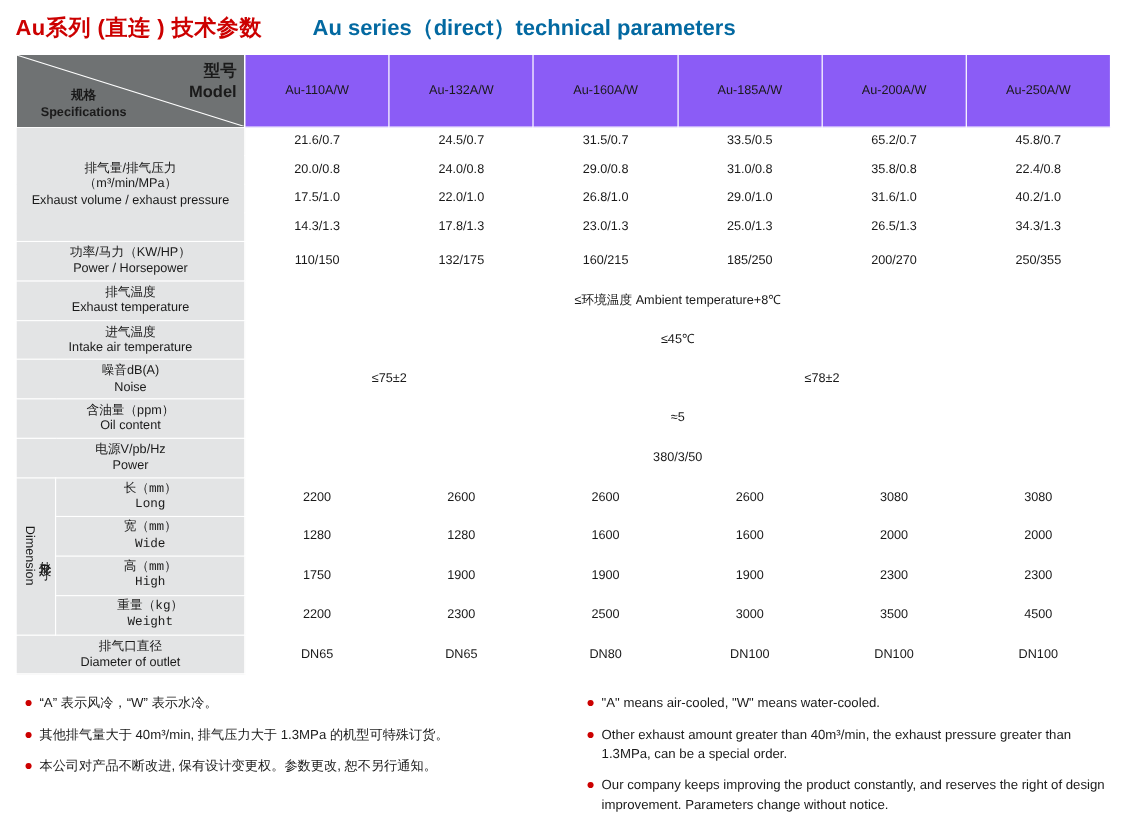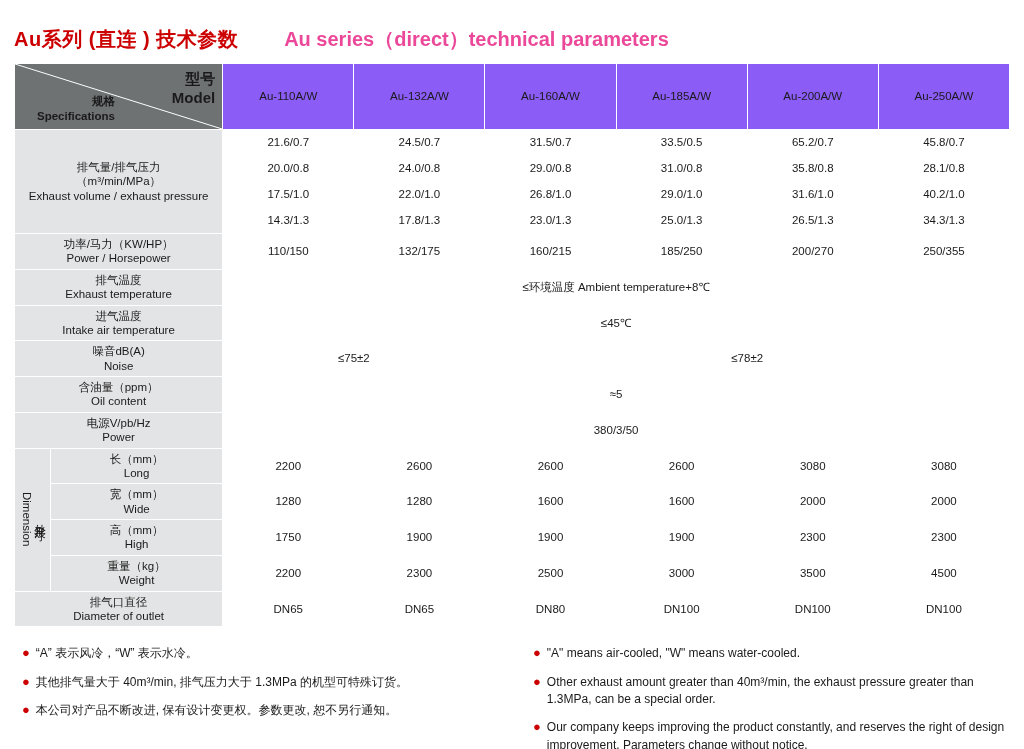--- a/index.html
+++ b/index.html
@@ -11,31 +11,30 @@
   }
   .page {
     position: relative;
     width: 1024px; height: 749px;
     padding: 0;
   }
   .title-bar {
     display: flex;
     align-items: baseline;
     padding: 12px 0 10px 14px;
-    margin-top: 14px;
   }
   .title-cn {
     color: #cc0000;
     font-size: 20px;
     font-weight: bold;
     letter-spacing: 0.5px;
     white-space: nowrap;
   }
   .title-en {
-    color: #ec4899;
+    color: #0369a1;
     font-size: 20px;
     font-weight: bold;
     margin-left: 46px;
     white-space: nowrap;
   }
 
   table.spec {
     border-collapse: collapse;
     width: 996px;
     margin: 0 0 0 14px;
@@ -75,21 +74,21 @@
   .corner .model {
     position: absolute;
     right: 7px; top: 6px;
     text-align: right;
     font-size: 15px;
     line-height: 1.25;
   }
   .corner .spec {
     position: absolute;
     left: 22px; bottom: 6px;
-    text-align: right;
+    text-align: center;
     font-size: 11.5px;
     line-height: 1.25;
   }
   .rowlabel {
     background: #e3e4e5;
     text-align: center;
     font-size: 11.5px;
     line-height: 1.3;
     color: #1a1a1a;
   }
@@ -120,20 +119,21 @@
     line-height: 1;
   }
   .dim-vert .en {
     writing-mode: vertical-rl;
     font-size: 11.5px;
     line-height: 1;
   }
   .dim-sub {
     background: #e3e4e5;
     width: 110px;
+    font-family: Liberation Mono, monospace;
   }
 
   .notes {
     display: flex;
     margin-top: 18px;
     padding: 0 14px 0 22px;
     font-size: 12px;
     color: #1a1a1a;
   }
   .notes-col {
@@ -215,21 +215,21 @@
         <td class="datacell">33.5/0.5</td>
         <td class="datacell">65.2/0.7</td>
         <td class="datacell">45.8/0.7</td>
       </tr>
       <tr>
         <td class="datacell">20.0/0.8</td>
         <td class="datacell">24.0/0.8</td>
         <td class="datacell">29.0/0.8</td>
         <td class="datacell">31.0/0.8</td>
         <td class="datacell">35.8/0.8</td>
-        <td class="datacell">28.1/0.8</td>
+        <td class="datacell">22.4/0.8</td>
       </tr>
       <tr>
         <td class="datacell">17.5/1.0</td>
         <td class="datacell">22.0/1.0</td>
         <td class="datacell">26.8/1.0</td>
         <td class="datacell">29.0/1.0</td>
         <td class="datacell">31.6/1.0</td>
         <td class="datacell">40.2/1.0</td>
       </tr>
       <tr>

